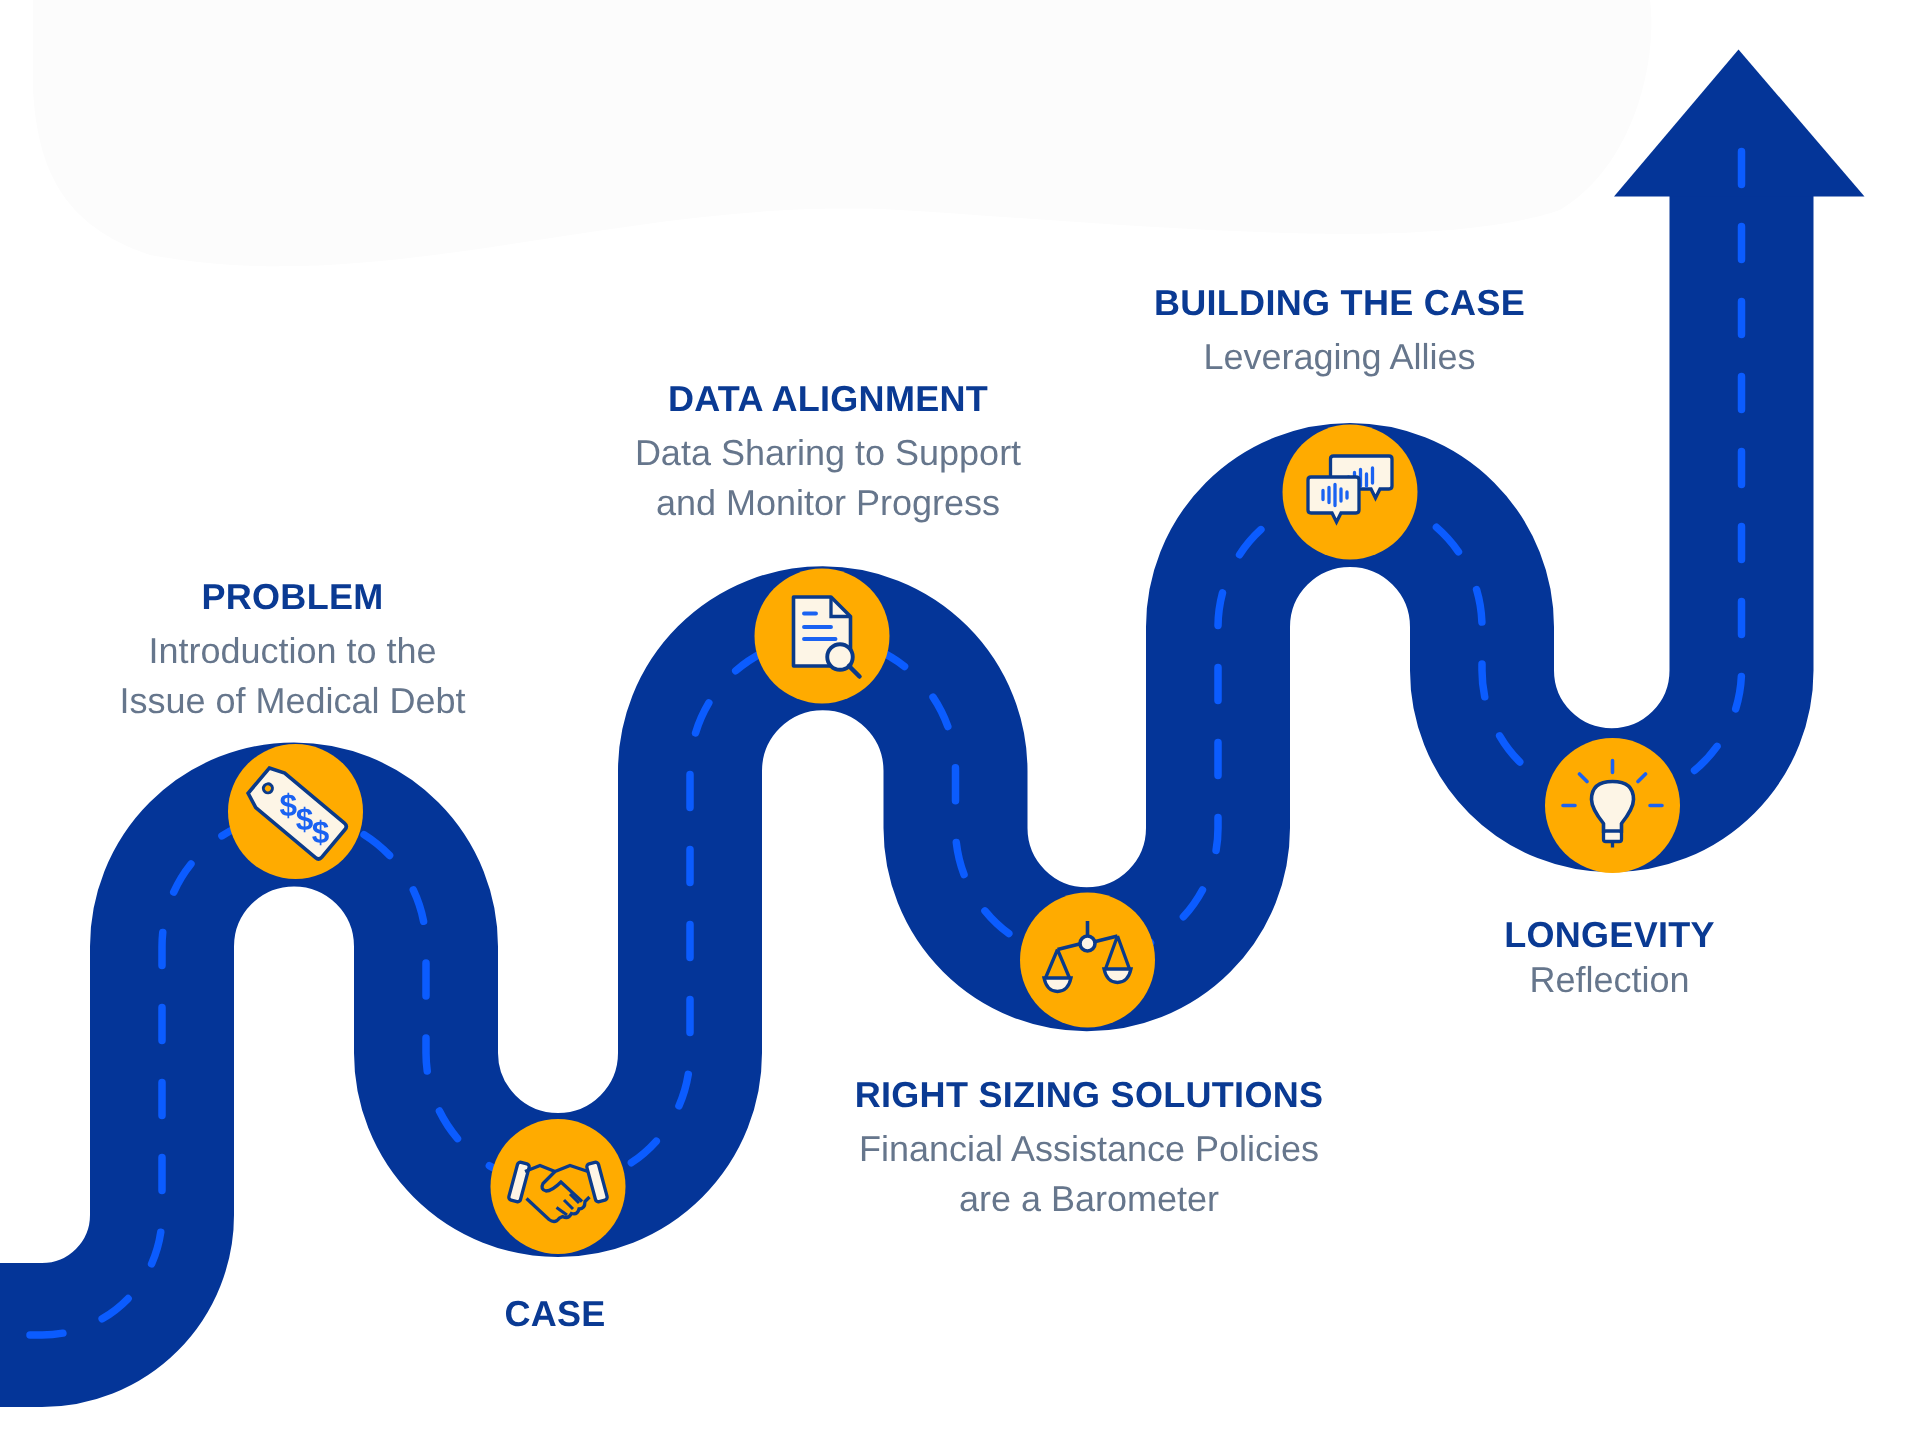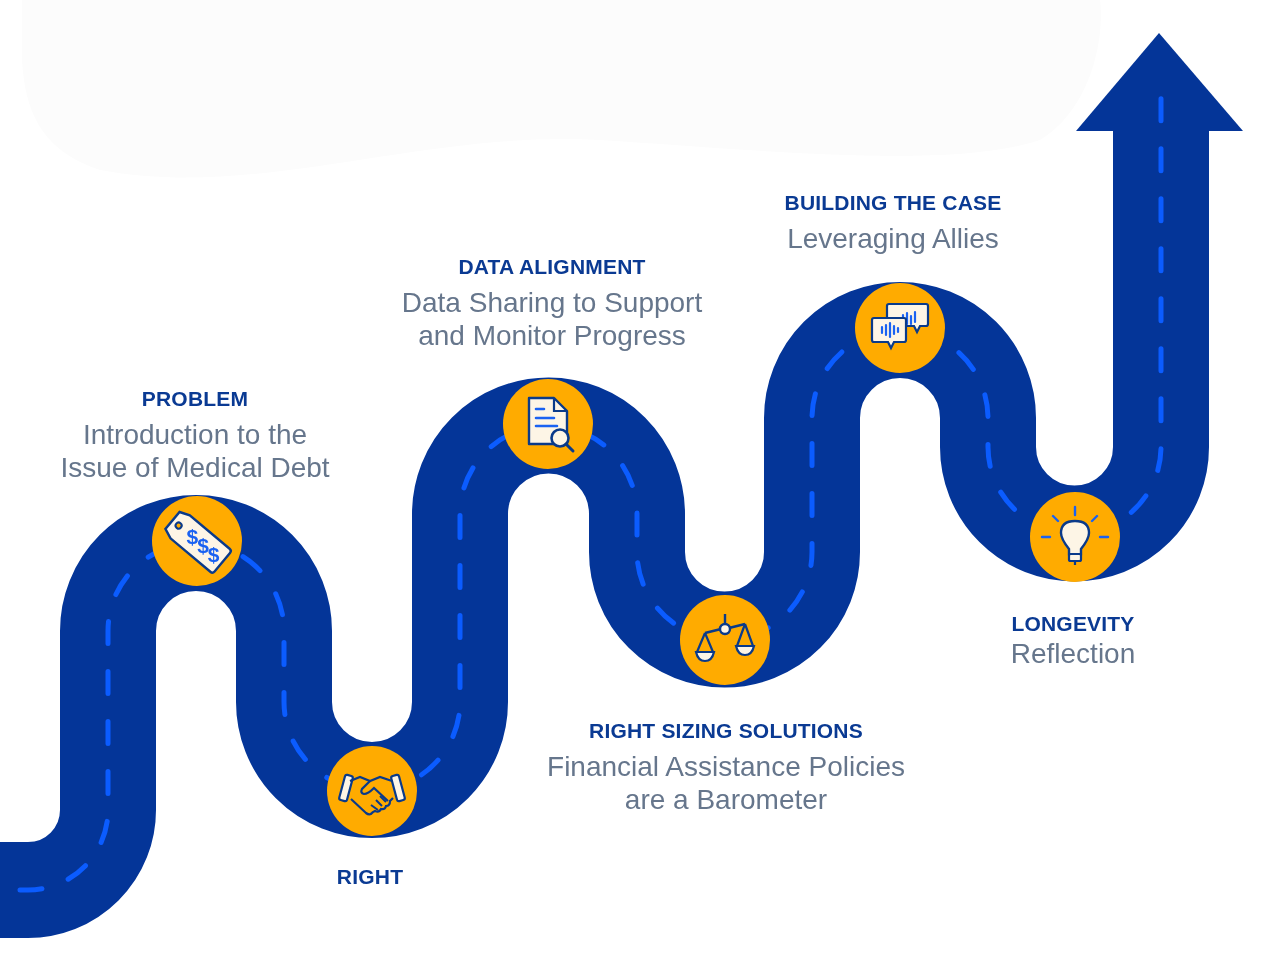--- a/index.html
+++ b/index.html
@@ -1,20 +1,20 @@
 <!DOCTYPE html>
 <html><head>
 <meta charset="utf-8">
 <style>
   html, body { margin: 0; padding: 0; background: #ffffff; }
   body { width: 1271px; height: 954px; position: relative; overflow: hidden; font-family: "Liberation Sans", "DejaVu Sans", sans-serif; }
   #stage { position: absolute; left: 0; top: 0; width: 1271px; height: 954px; }
   .label { position: absolute; text-align: center; transform: translateX(-50%); white-space: nowrap; }
-  .label .title { font-weight: 700; font-size: 21px; letter-spacing: 0.2px; line-height: 26px; }
-  .label .sub { font-size: 28px; line-height: 33px; margin-top: 6px; }
+  .label .title { font-weight: 700; font-size: 24px; letter-spacing: 0.2px; line-height: 26px; }
+  .label .sub { font-size: 24px; line-height: 33px; margin-top: 6px; }
   .label .sub div { display: block; }
 </style>
 </head>
 <body>
 
 <svg id="stage" width="1271" height="954" viewBox="0 0 1271 954" xmlns="http://www.w3.org/2000/svg">
 
   <path id="backdrop" d="M22 0 L1100 0 C1105 40 1090 110 1040 140 C950 170 760 150 600 140 C420 130 260 200 100 170 C40 150 25 110 22 60 Z" fill="#fcfcfc"></path>
 
   <path id="road-body" fill="none" stroke-width="96" stroke-linecap="butt" stroke-linejoin="round" d="M -10 890 L 28 890 A 80 80 0 0 0 108 810
@@ -106,21 +106,21 @@
 
 <div class="label" style="left:195px; top:373px;margin-top:13px;">
   <div class="title" style="color: rgb(10, 58, 147);">PROBLEM</div>
   <div class="sub" style="color: rgb(102, 118, 140);">
     <div>Introduction to the</div>
     <div>Issue of Medical Debt</div>
   </div>
 </div>
 
 <div class="label" style="left:370px; top:864px;">
-  <div class="title" style="color: rgb(10, 58, 147);">RIGHT</div>
+  <div class="title" style="color: rgb(10, 58, 147);">CASE</div>
 </div>
 
 <div class="label" style="left:552px; top:254px;">
   <div class="title" style="color: rgb(10, 58, 147);">DATA ALIGNMENT</div>
   <div class="sub" style="color: rgb(102, 118, 140);">
     <div>Data Sharing to Support</div>
     <div>and Monitor Progress</div>
   </div>
 </div>
 

